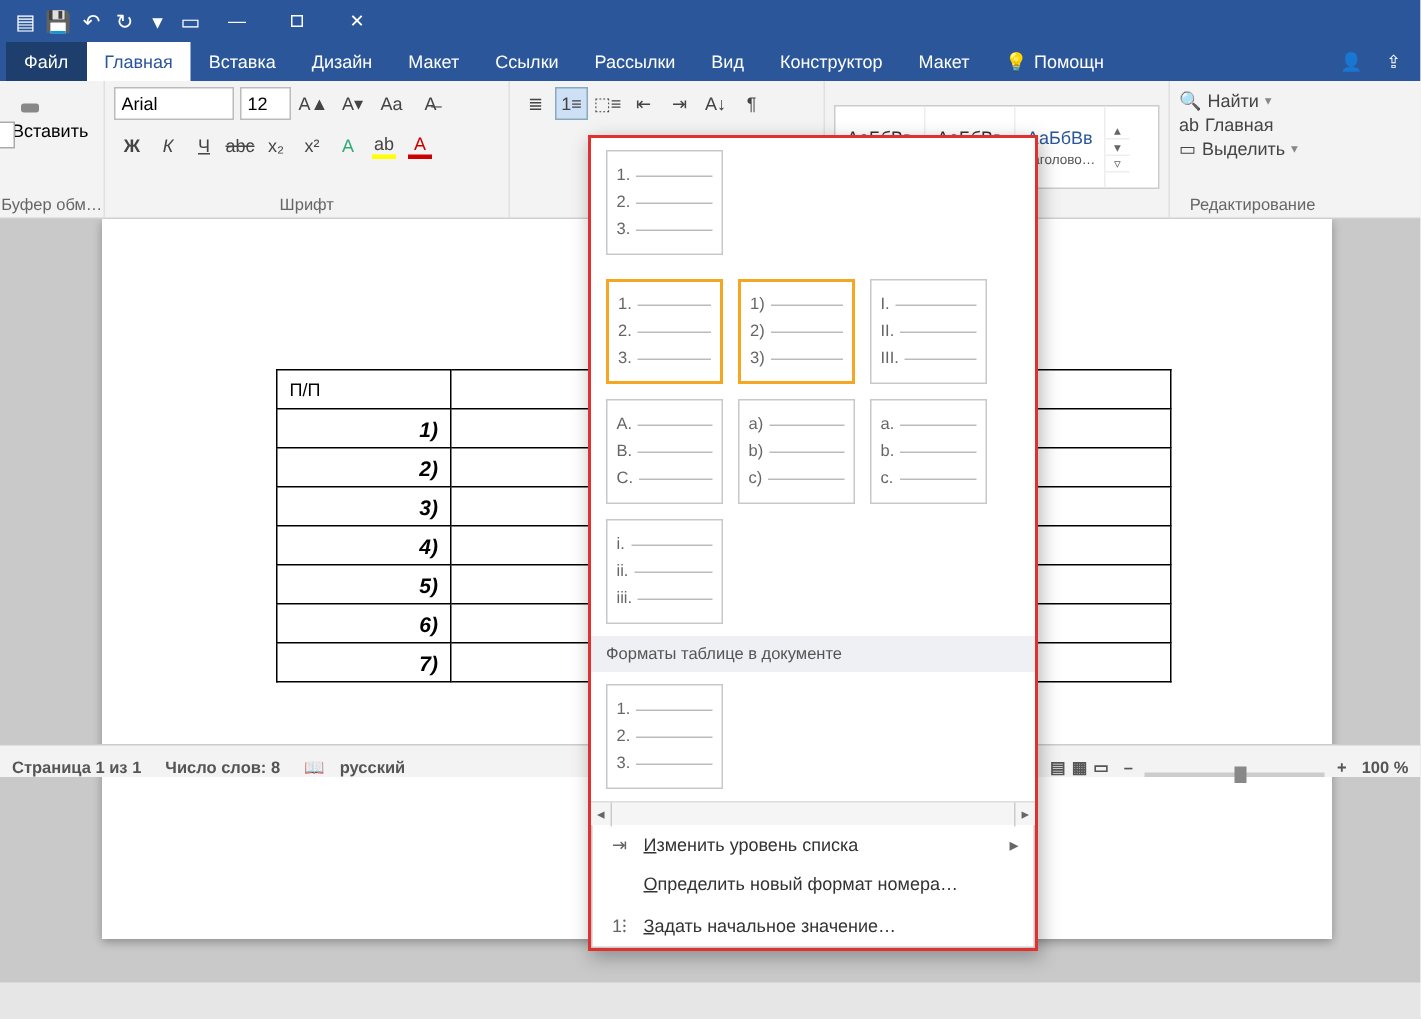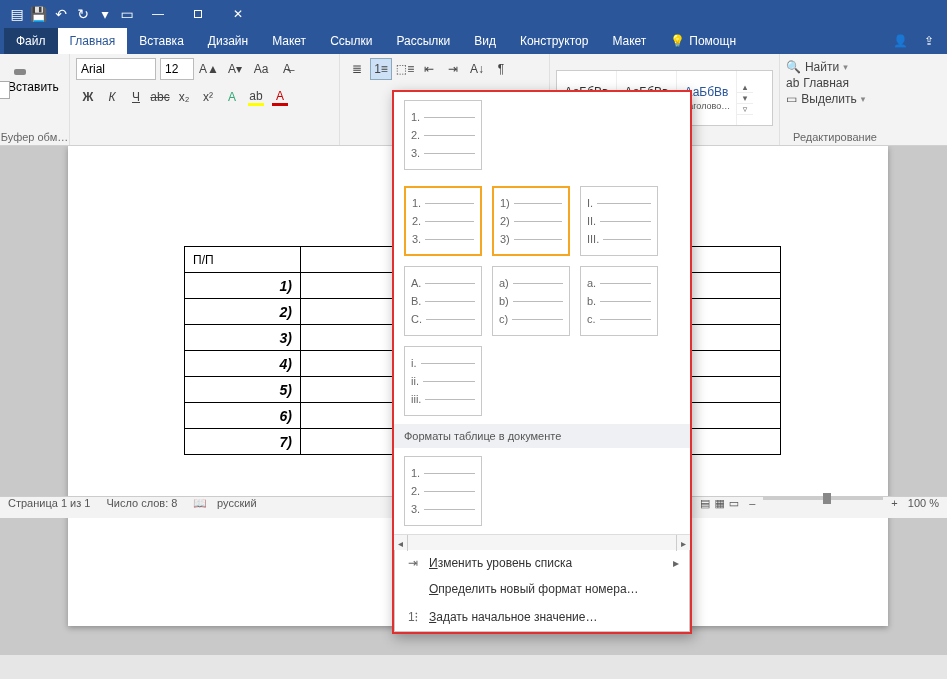--- a/index.html
+++ b/index.html
@@ -56,21 +56,21 @@
 
   
   .doc-area { position:absolute; top:146px; left:0; right:0; bottom:24px; background:#c9c9c9; overflow:hidden;}
   .paper { position:absolute; left:68px; top:0; width:820px; height:480px; background:#fff; box-shadow:0 2px 6px rgba(0,0,0,.3);}
   .doc-table { border-collapse:collapse; position:absolute; left:116px; top:100px;}
   .doc-table td { border:1px solid #000; height:26px; padding:0 8px; font-family:Arial; }
   .col1{width:116px;} .col2{width:480px;}
   .col1 .num{ font-weight:bold; font-style:italic; font-size:14px; text-align:right; display:block;}
 
   
-  .statusbar { position:absolute; bottom:0; left:0; right:0; height:22px; background:#f3f3f3; border-top:1px solid #ccc; display:flex; align-items:flex-start; padding:0 8px; font-size:11px; color:#555;}
+  .statusbar { position:absolute; bottom:0; left:0; right:0; height:22px; background:#f3f3f3; border-top:1px solid #ccc; display:flex; align-items:flex-end; padding:0 8px; font-size:11px; color:#555;font-weight:bold;}
   .statusbar .spacer{flex:1;}
   .view-icons{display:flex;gap:4px;align-items:center;}
   .zoom-track{width:120px;height:3px;background:#ccc;position:relative;margin:0 8px;}
   .zoom-thumb{position:absolute;left:60px;top:-4px;width:8px;height:11px;background:#888;}
 
   
   .popup { position:absolute; top:90px; left:392px; width:300px; background:#fff; border:2px solid #e03030; box-shadow:2px 4px 12px rgba(0,0,0,.3); z-index:50; }
   .popup-section-h { background:#eef0f3; color:#555; font-size:11px; padding:6px 10px; }
   .popup-body { padding:8px 10px; display:flex; flex-wrap:wrap; gap:10px;}
   .fmt-tile { width:78px; height:70px; border:1px solid #c8c8c8; background:#fff; display:flex; flex-direction:column; justify-content:center; padding:4px 6px; font-size:11px; color:#666;}
@@ -159,20 +159,21 @@
             <span class="hl-bar"></span>
           </div>
         </div>
       <div class="icon-btn">
           <div style="display:flex;flex-direction:column;align-items:center">
             <span style="color:#c00">A</span>
             <span class="color-bar"></span>
           </div>
         </div>
     </div>
+    <div class="group-label">Шрифт</div>
   </div>
 
   <div class="group" style="width:210px;">
     <div class="para-row" style="margin-bottom:6px;">
       <div class="icon-btn">≣</div>
       <div class="icon-btn num-btn active">1≡</div>
       <div class="icon-btn">⬚≡</div>
       <div class="icon-btn">⇤</div>
       <div class="icon-btn">⇥</div>
       <div class="icon-btn">A↓</div>

